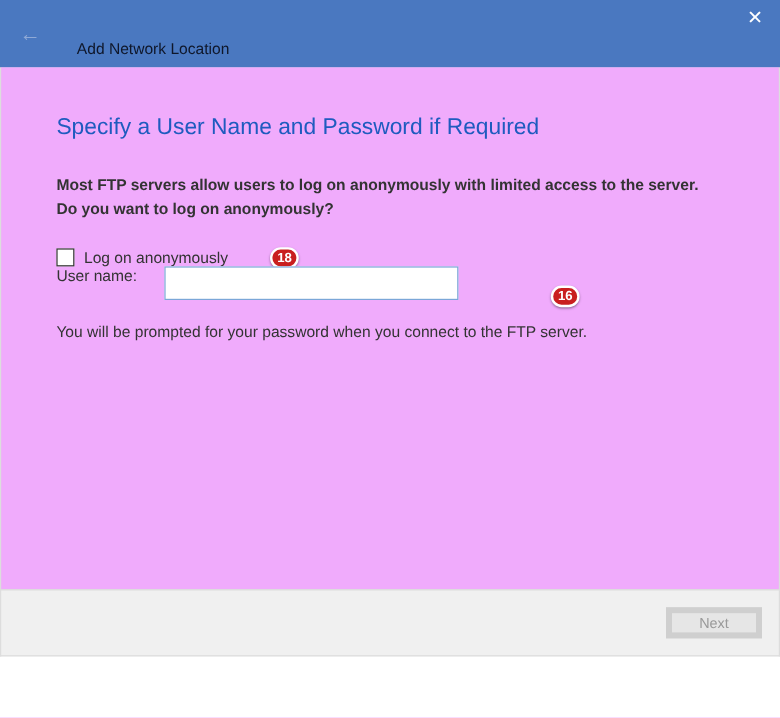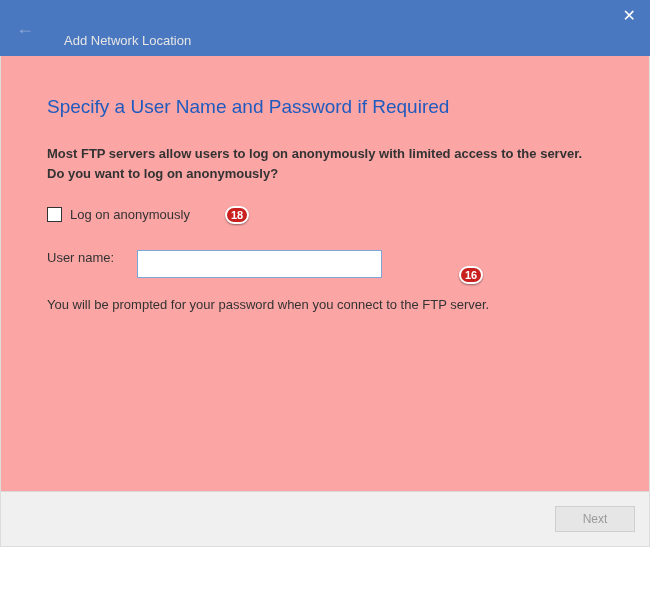--- a/index.html
+++ b/index.html
@@ -21,57 +21,56 @@
       padding: 0 16px;
     }
     .back-arrow {
       color: #8fa9d6;
       font-size: 18px;
       margin-right: 30px;
       cursor: default;
     }
     .titlebar-title {
       font-size: 13px;
-      color: #e5e5e5;
+      color: #0f172a;
       margin-top: 24px;
     }
     .close-icon {
       position: absolute;
       right: 14px;
       top: 8px;
       color: #fff;
       font-size: 16px;
       font-weight: 300;
       cursor: pointer;
       line-height: 1;
     }
     .content {
       padding: 40px 52px 20px 46px;
-      background: #fca5a5;
+      background: #f0abfc;
       border-left: 1px solid #ddd;
       border-right: 1px solid #ddd;
       height: 435px;
     }
     .heading {
       color: #1f5bbf;
       font-size: 19px;
       font-weight: 400;
       margin-bottom: 26px;
     }
     .bodytext {
       color: #333;
       font-size: 13px;
       line-height: 1.5;
       margin-bottom: 24px;
       font-weight: bold;
     }
     .checkbox-row {
       display: flex;
       align-items: center;
-      margin-bottom: 28px;
       position: relative;
     }
     .checkbox {
       width: 15px;
       height: 15px;
       border: 1.5px solid #333;
       background: #fff;
       margin-right: 8px;
       cursor: pointer;
     }
@@ -127,21 +126,21 @@
       display: flex;
       align-items: center;
       justify-content: flex-end;
       padding: 0 14px;
       gap: 8px;
     }
     .btn {
       min-width: 80px;
       height: 26px;
       font-size: 12px;
-      border: 1px solid #ef4444;
+      border: 5px solid #ef4444;
       background: #e8e8e8;
       color: #333;
       cursor: pointer;
       font-family: inherit;
     }
     .btn.disabled {
       color: #9a9a9a;
       background: #e6e6e6;
       border-color: #cfcfcf;
       cursor: default;

